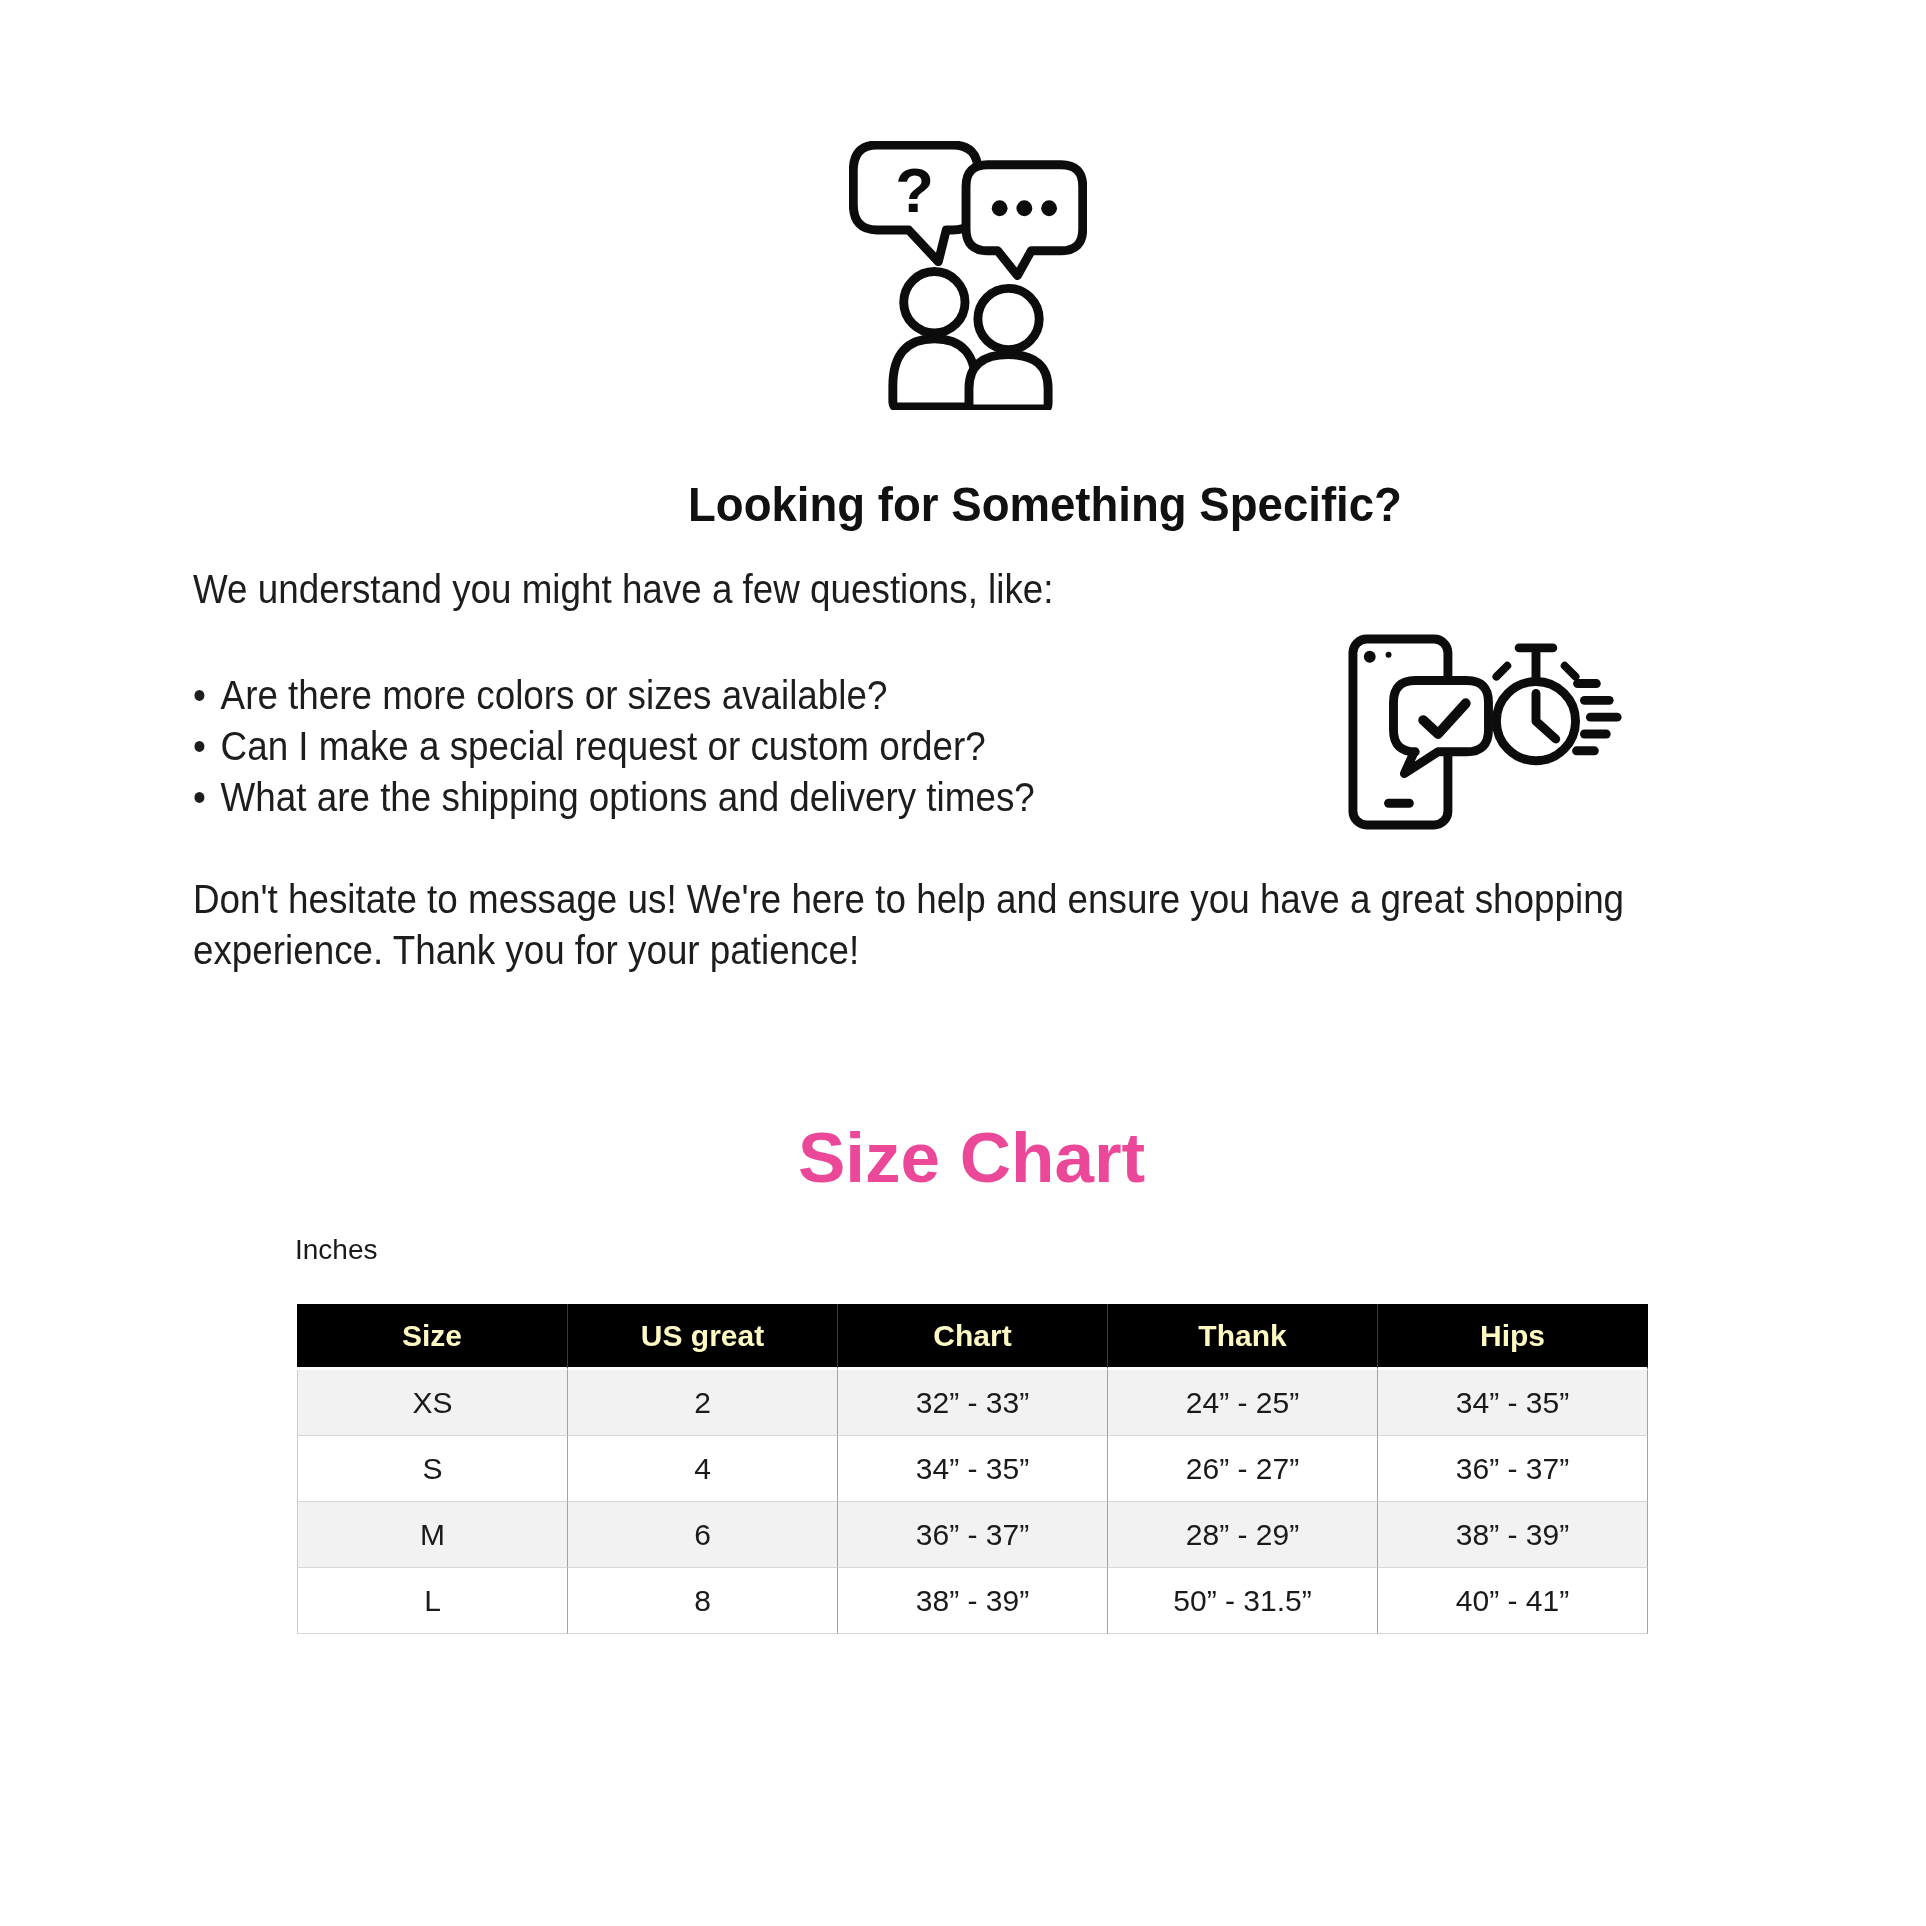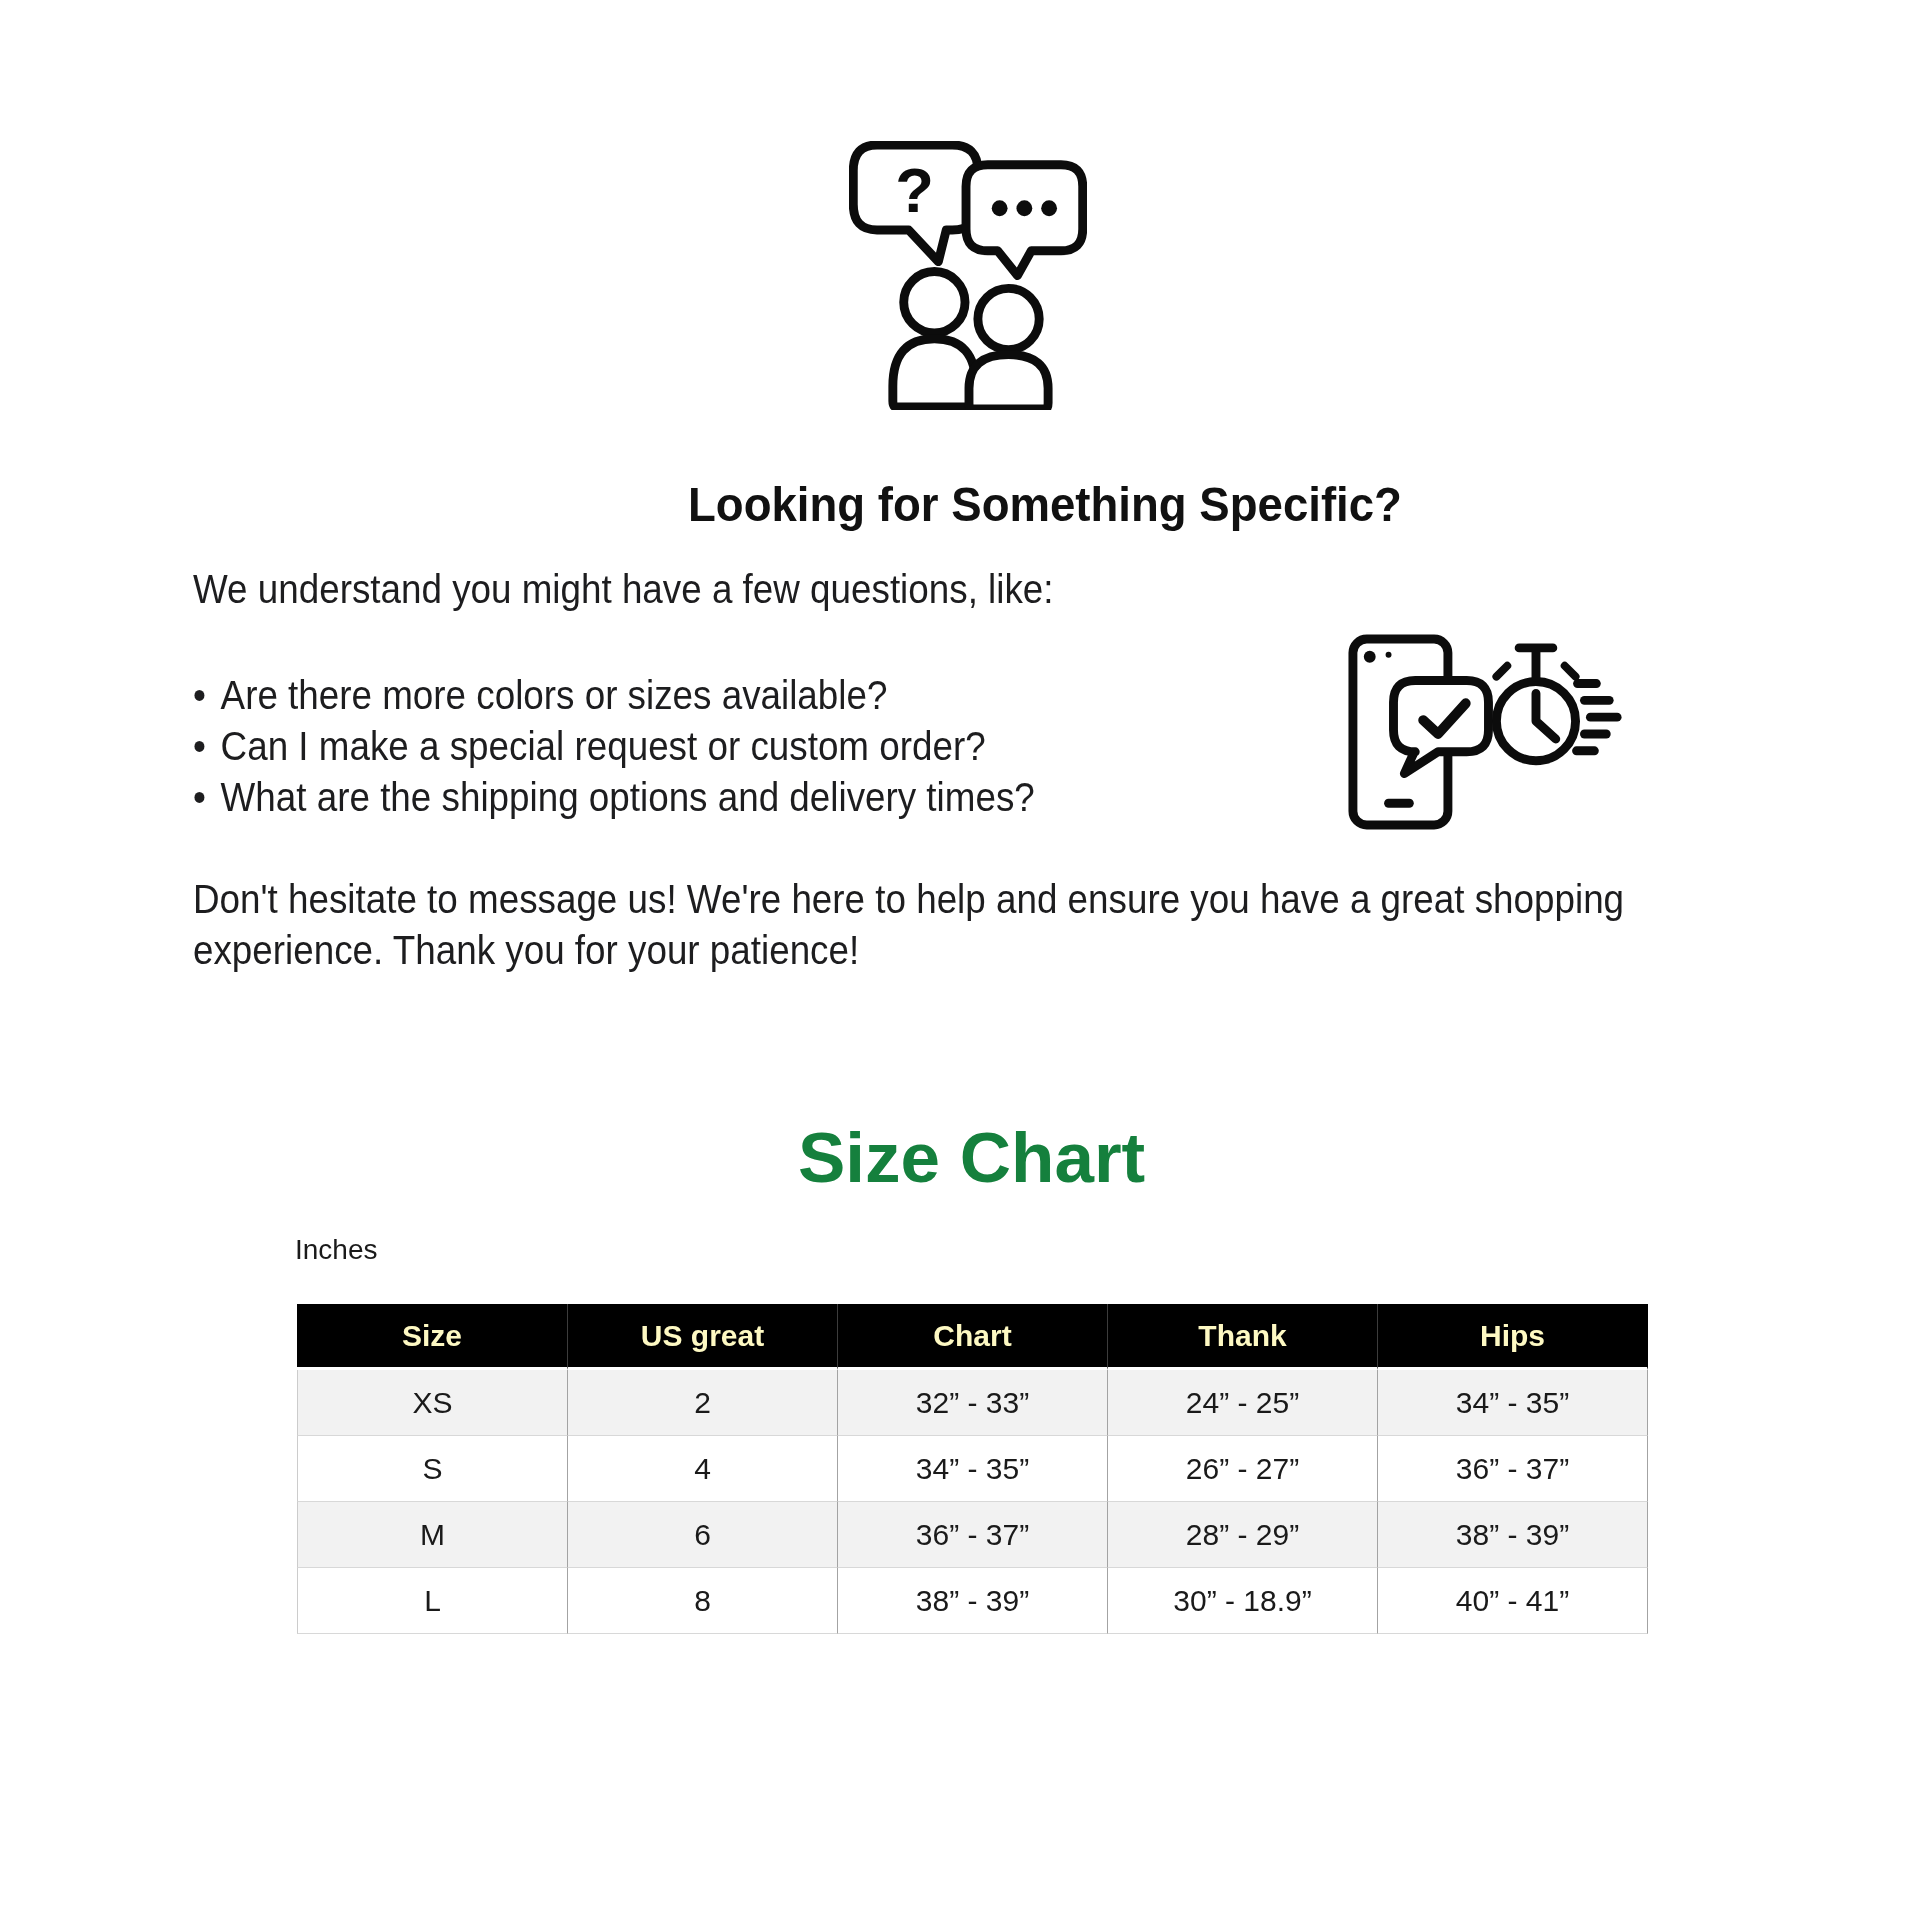--- a/index.html
+++ b/index.html
@@ -9,21 +9,21 @@
   .stroke{fill:#ffffff;stroke:#0c0c0c;stroke-linejoin:round;stroke-linecap:round;}
   .chat-icon{position:absolute;left:849px;top:141px;}
   .phone-icon{position:absolute;left:1346px;top:634px;}
   .heading{position:absolute;left:688px;top:476px;font-size:49px;font-weight:700;color:#111;
            white-space:nowrap;transform:scaleX(.93);transform-origin:left top;}
   .bodytext{position:absolute;left:193px;top:564px;font-size:40px;line-height:51px;
             white-space:nowrap;transform:scaleX(.92);transform-origin:left top;color:#1d1d1f;}
   .gap-a{height:55px;}
   .gap-b{height:51px;}
   .bullet-line .bdot{display:inline-block;margin-right:16px;}
-  .size-title{position:absolute;left:798px;top:1117px;font-size:71px;font-weight:700;color:#15803d;white-space:nowrap;}
+  .size-title{position:absolute;left:798px;top:1117px;font-size:71px;font-weight:700;color:#ec4899;white-space:nowrap;}
   .inches{position:absolute;left:295px;top:1234px;font-size:28px;color:#1a1a1a;}
   table.sizetable{position:absolute;left:297px;top:1304px;border-collapse:separate;border-spacing:0;
                   font-size:30px;color:#1a1a1a;table-layout:fixed;}
   table.sizetable th{width:267px;height:61px;background:#000;color:#fef9c3;font-weight:700;
                      border-right:1px solid #3c3c3c;border-bottom:3px solid #fff;text-align:center;vertical-align:middle;}
   table.sizetable th:last-child{border-right:1px solid #000;text-align:center;}
   table.sizetable td{width:267px;height:63px;text-align:center;vertical-align:middle;background:#fff;
                      border-right:1px solid #a3a3a3;border-bottom:1px solid #d8d8d8;}
   table.sizetable td:first-child{border-left:1px solid #cccccc;}
   table.sizetable tbody tr:nth-child(odd) td{background:#f2f2f2;}
@@ -131,20 +131,20 @@
           <td>M</td>
           <td>6</td>
           <td>36” - 37”</td>
           <td>28” - 29”</td>
           <td>38” - 39”</td>
         </tr>
         <tr>
           <td>L</td>
           <td>8</td>
           <td>38” - 39”</td>
-          <td>30” - 18.9”</td>
+          <td>50” - 31.5”</td>
           <td>40” - 41”</td>
         </tr>
       </tbody>
   </table>
 
 </div>
 
 
 </body></html>

